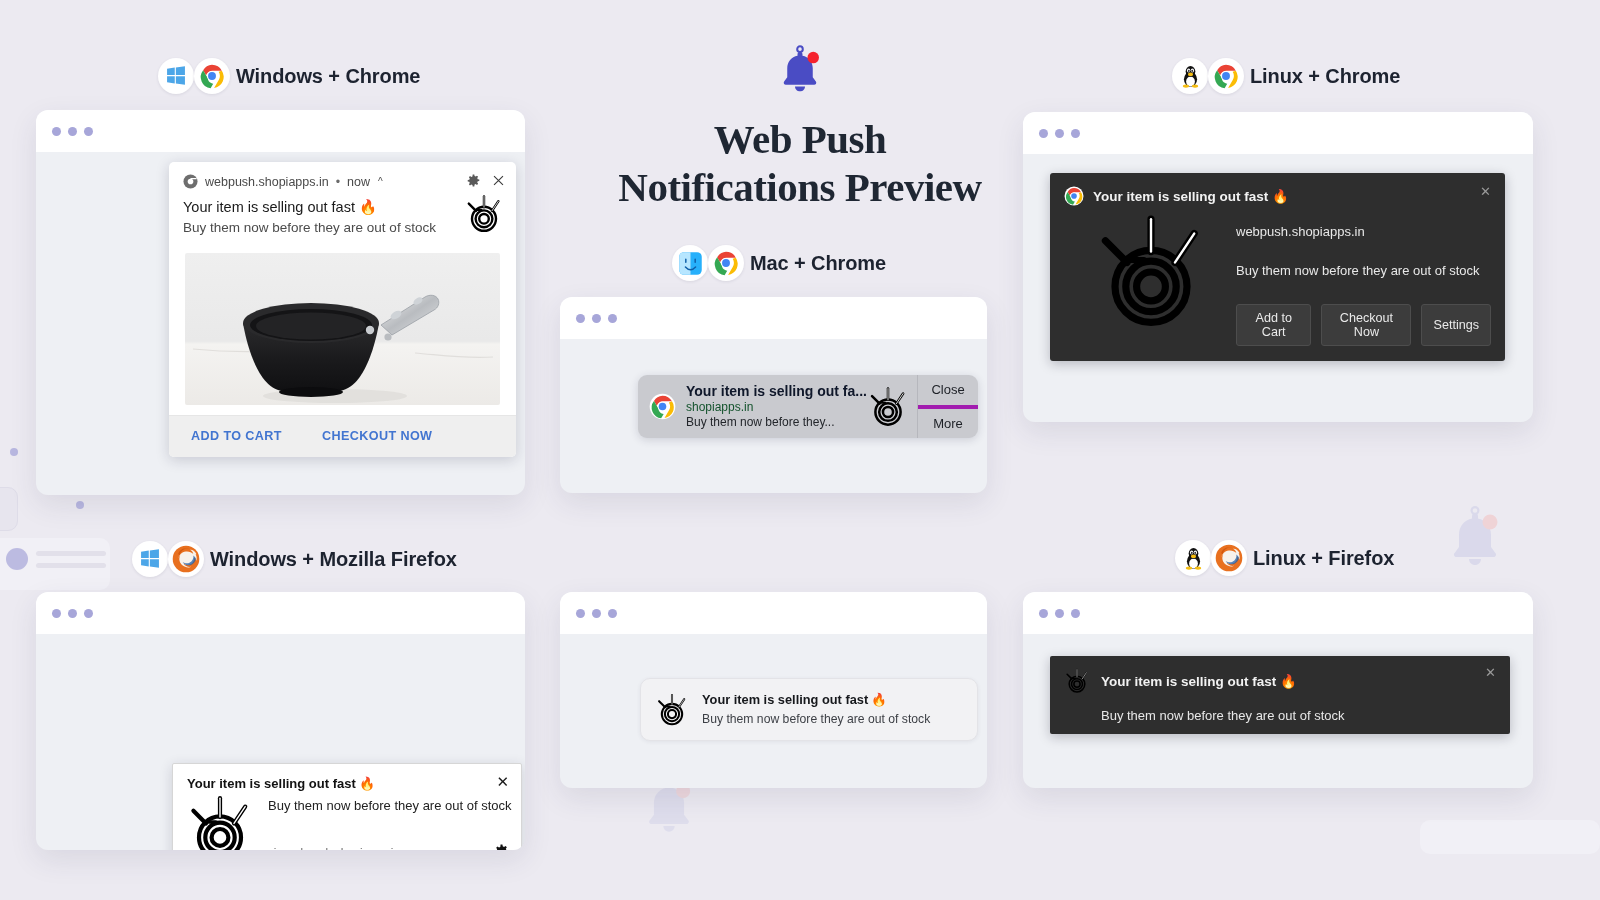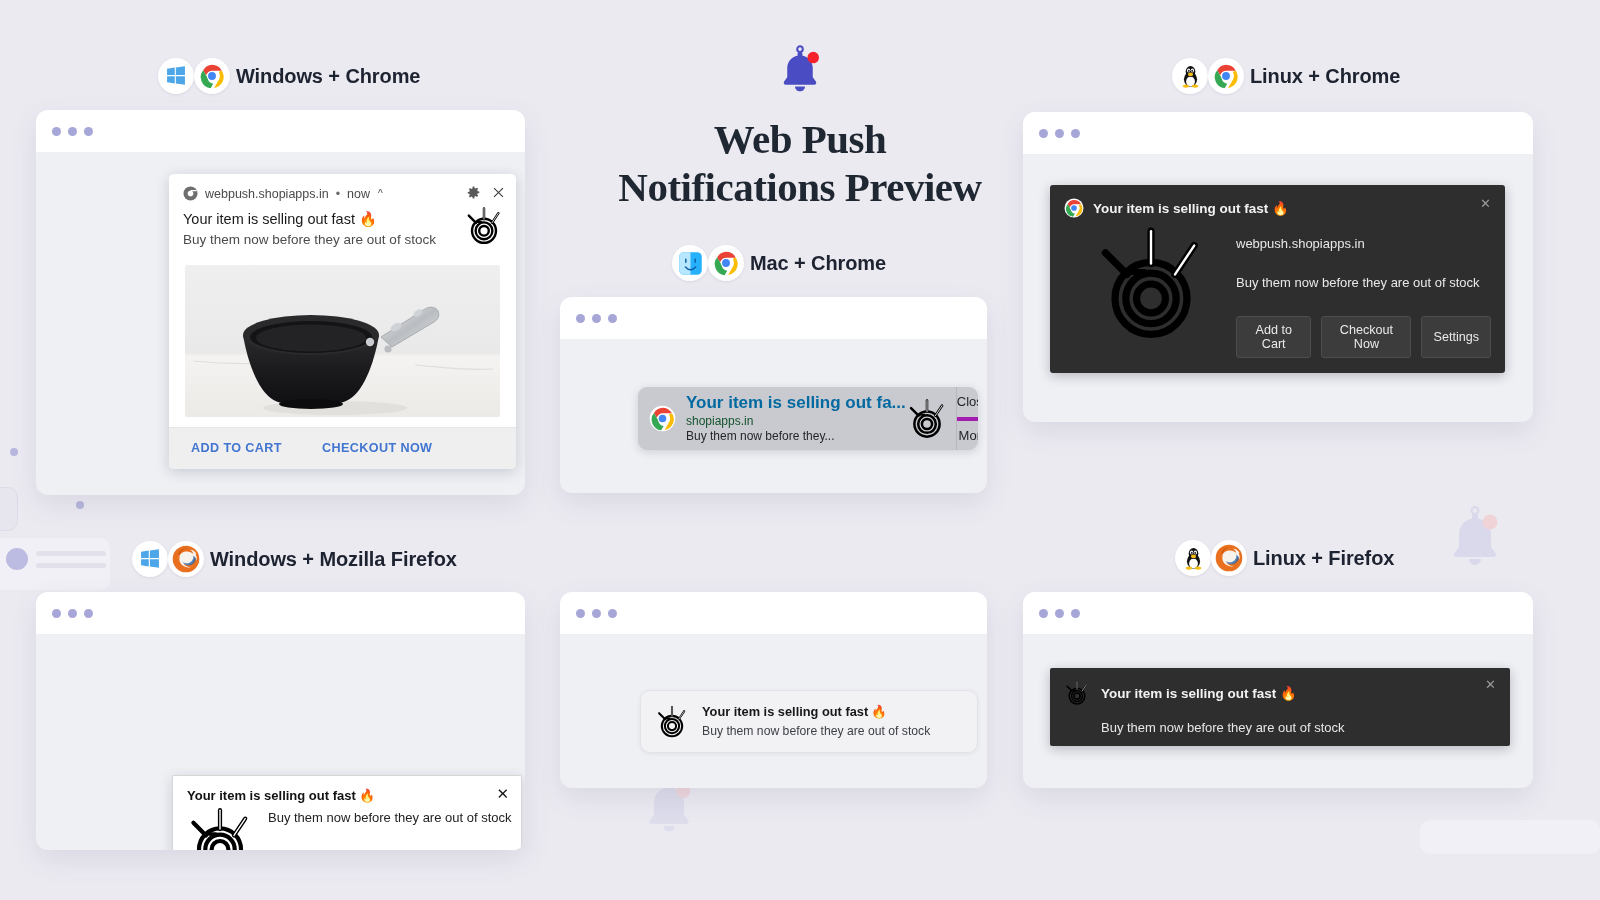--- a/index.html
+++ b/index.html
@@ -39,21 +39,21 @@
   .win {
     position:absolute; background:#eef0f4; border-radius:12px;
     box-shadow:0 10px 28px rgba(50,50,90,.10);
     overflow:hidden;
   }
   .win-bar {
     height:42px; background:#ffffff; display:flex; align-items:center;
     padding-left:16px; gap:7px;
   }
   .win-bar i { width:9px; height:9px; border-radius:50%; background:#a7a6d9; display:block; }
-  .win-body { position:relative; width:100%; height:calc(100% - 42px);margin-top:12px; }
+  .win-body { position:relative; width:100%; height:calc(100% - 42px); }
 
   
   .wc-notif {
     position:absolute; left:133px; top:10px; width:347px;
     background:#fff; border-radius:5px;
     box-shadow:0 3px 14px rgba(30,30,60,.18);
     overflow:hidden;
   }
   .wc-top { padding:12px 14px 10px 14px; position:relative; }
   .wc-src { display:flex; align-items:center; gap:7px; font-size:12.5px; color:#4a4a4a; }
@@ -74,21 +74,21 @@
 
   
   .mc-notif {
     position:absolute; left:78px; top:36px; width:340px; height:63px;
     background:#c9cacf; border-radius:9px; display:flex; overflow:hidden;
     box-shadow:0 2px 8px rgba(40,40,70,.16);
   }
   .mc-main { flex:1; display:flex; align-items:center; padding:0 8px 0 11px; position:relative; }
   .mc-app { width:27px; height:27px; flex:0 0 auto; }
   .mc-txt { margin-left:10px; min-width:0; }
-  .mc-t1 { font-size:17px; font-weight:700; color:#0369a1; line-height:1.22; white-space:nowrap; }
+  .mc-t1 { font-size:14px; font-weight:700; color:#0f172a; line-height:1.22; white-space:nowrap; }
   .mc-t2 { font-size:12px; color:#14532d; line-height:1.25; white-space:nowrap; }
   .mc-t3 { font-size:12px; color:#23262b; line-height:1.28; white-space:nowrap; }
   .mc-logo { width:42px; height:42px; margin-left:auto; flex:0 0 auto; }
   .mc-side { width:68px; display:flex; flex-direction:column; border-left:1px solid #b6b7bd; }
   .mc-side div {
     flex:1; display:flex; align-items:center; justify-content:center;
     font-size:13px; color:#1d2026; cursor:pointer;
   }
   .mc-side div + div { border-top:4px solid #a21caf; }
 

